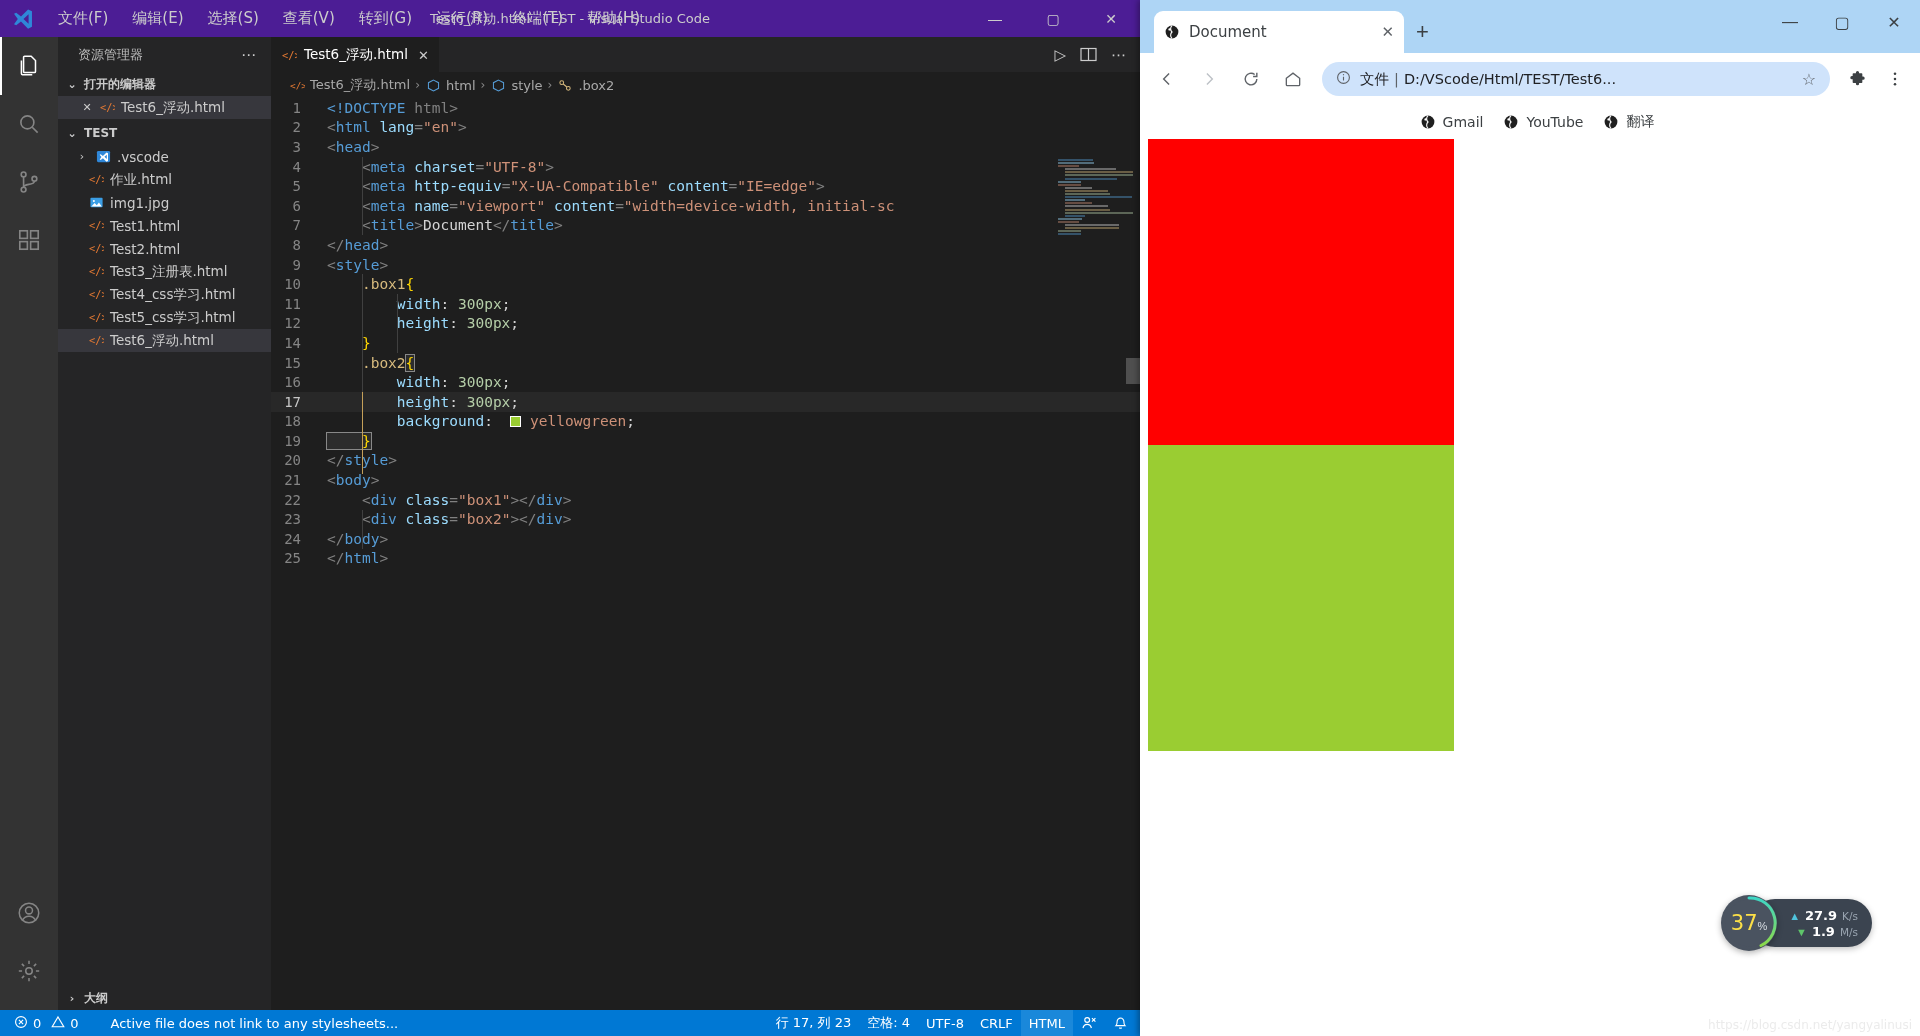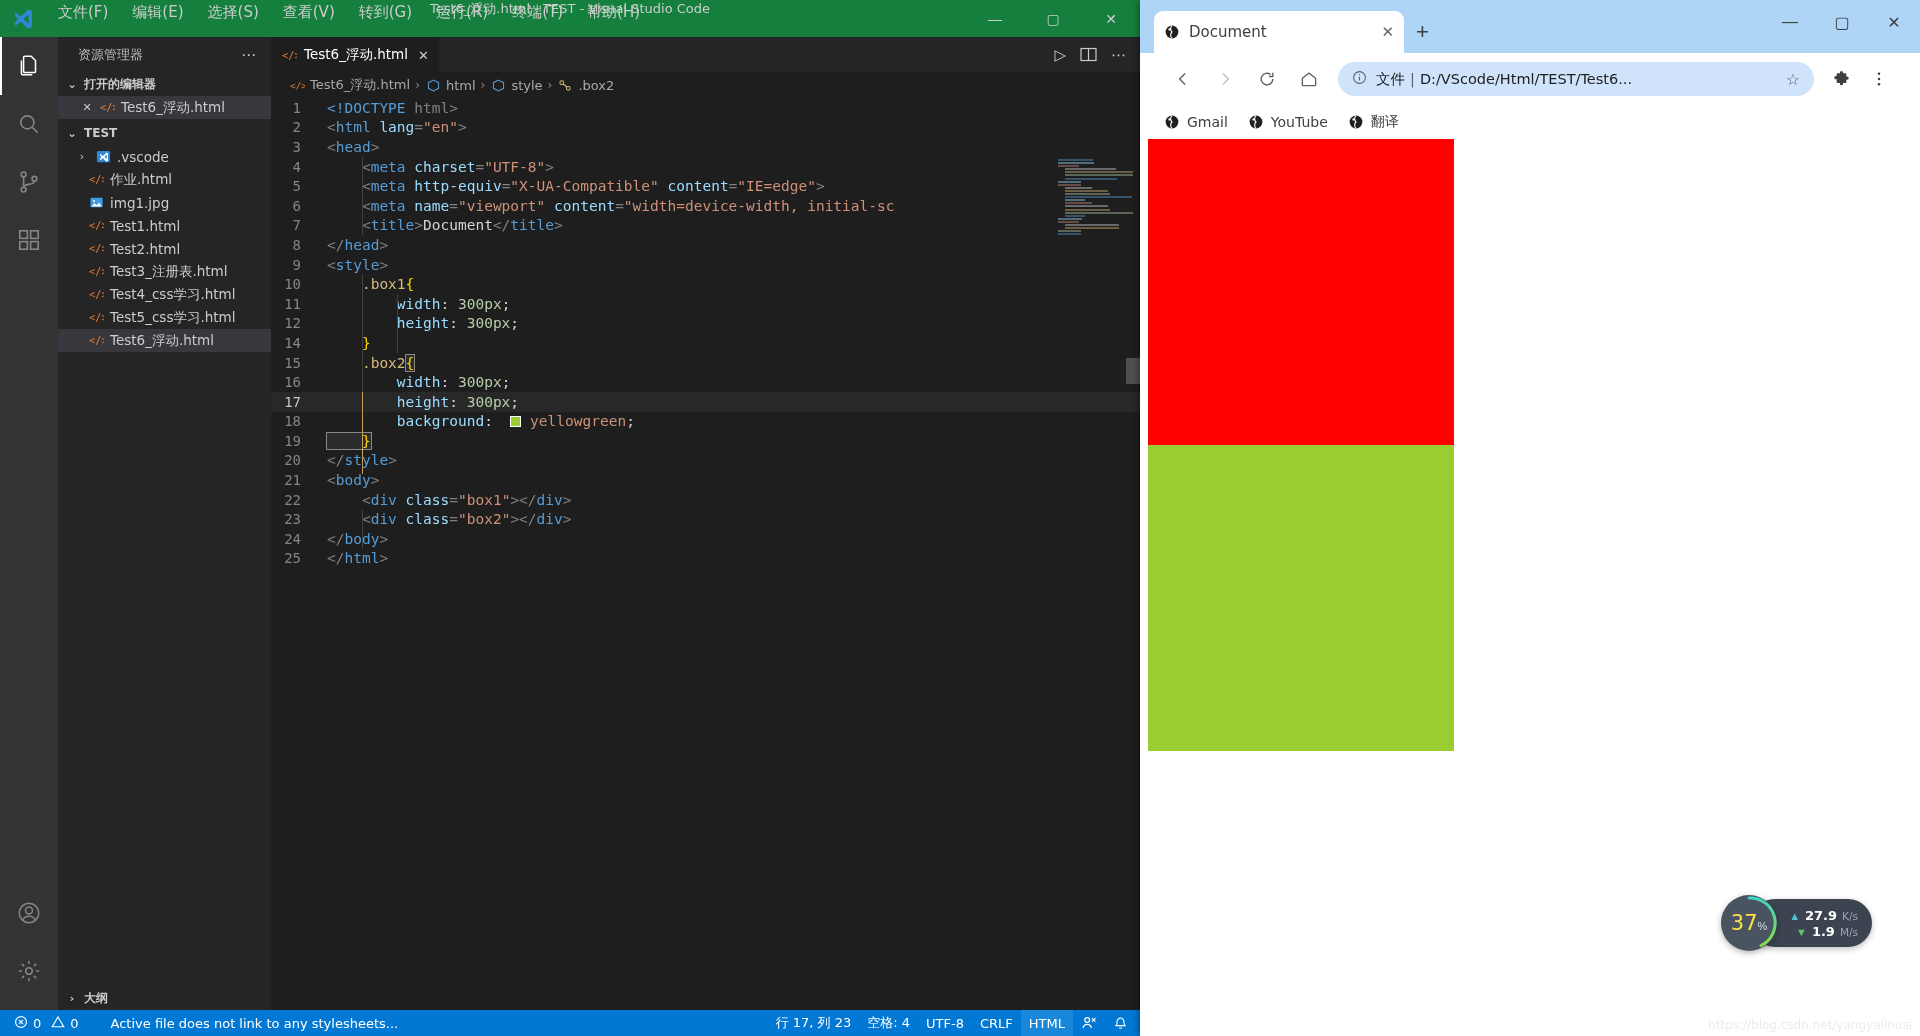--- a/index.html
+++ b/index.html
@@ -9,21 +9,21 @@
     background: #1e1e1e;
     font-family: "Liberation Sans", sans-serif;
   }
   .screen { position: relative; width: 1920px; height: 1036px; background: #1e1e1e; }
 
   
   .vscode { position: absolute; left: 0; top: 0; width: 1140px; height: 1036px; background: #1e1e1e; }
 
   .vs-titlebar {
     position: absolute; left: 0; top: 0; width: 1140px; height: 37px;
-    background: #15803d; display: flex; align-items: flex-start;
+    background: #4c1d95; display: flex; align-items: center;
   }
   .vs-logo { width: 46px; height: 37px; display: flex; align-items: center; justify-content: center; }
   .vs-logo svg { width: 22px; height: 22px; }
   .vs-menu { display: flex; align-items: center; }
   .vs-menu-item {
     color: #cccccc; font-size: 15px; padding: 3px 12px;
     font-family: "DejaVu Sans", sans-serif; white-space: nowrap; cursor: default;
   }
   .vs-title {
     position: absolute; left: 0; right: 0; text-align: center;
@@ -168,32 +168,32 @@
   .ch-tab {
     margin-left: 14px; margin-bottom: 0; height: 42px; width: 250px;
     background: #ffffff; border-radius: 9px 9px 0 0; display: flex; align-items: center;
     padding: 0 10px; gap: 9px;
   }
   .ch-tab-title { font-size: 15px; color: #3c4043; flex: 1; font-family: "DejaVu Sans", sans-serif; }
   .ch-tab-close { font-size: 15px; color: #5f6368; }
   .ch-newtab { margin-left: 12px; margin-bottom: 10px; font-size: 22px; color: #3c4043; line-height: 1; }
   .ch-winctl { position: absolute; right: 0; top: 0; height: 44px; display: flex; align-items: center; }
   .ch-winbtn { width: 52px; height: 44px; display: flex; align-items: center; justify-content: center; color: #3c4043; font-size: 16px; }
-  .ch-toolbar { height: 52px; background: #ffffff; display: flex; align-items: center; padding: 0 24px; gap: 4px; }
+  .ch-toolbar { height: 52px; background: #ffffff; display: flex; align-items: center; padding: 0 8px; gap: 4px; }
   .ch-navbtn { width: 38px; height: 38px; display: flex; align-items: center; justify-content: center; color: #5f6368; border-radius: 50%; }
   .ch-navbtn.dim { color: #bdc1c6; }
   .ch-omnibox {
     flex: 1; height: 34px; background: #cfe3fb; border-radius: 17px;
     display: flex; align-items: center; padding: 0 14px; gap: 9px; margin: 0 6px;
   }
   .ch-url { font-size: 14.5px; color: #202124; white-space: nowrap; overflow: hidden; font-family: "DejaVu Sans", sans-serif; }
   .ch-url .sep { color: #5f6368; padding: 0 5px; }
   .ch-star { margin-left: auto; color: #5f6368; font-size: 16px; }
   .ch-ext { width: 34px; height: 34px; display: flex; align-items: center; justify-content: center; color: #3c4043; }
-  .ch-bookmarks { height: 34px; background: #ffffff; display: flex; align-items: center; gap: 0; padding-left: 14px; }
+  .ch-bookmarks { height: 34px; background: #ffffff; display: flex; align-items: center; gap: 0; padding-left: 14px; justify-content: center; }
   .bm { display: flex; align-items: center; gap: 7px; padding: 4px 10px; font-size: 14px; color: #3c4043; border-radius: 4px; font-family: "DejaVu Sans", sans-serif; }
   .globe { width: 16px; height: 16px; flex: none; }
   .ch-content { position: absolute; left: 0; right: 0; top: 139px; bottom: 0; background: #ffffff; }
   .boxA { position: absolute; left: 8px; top: 0; width: 306px; height: 306px; }
   .boxB { position: absolute; left: 8px; top: 306px; width: 306px; height: 306px; }
 
   
   .speedw {
     position: absolute; right: 48px; bottom: 85px; height: 56px;
     display: flex; align-items: center;

